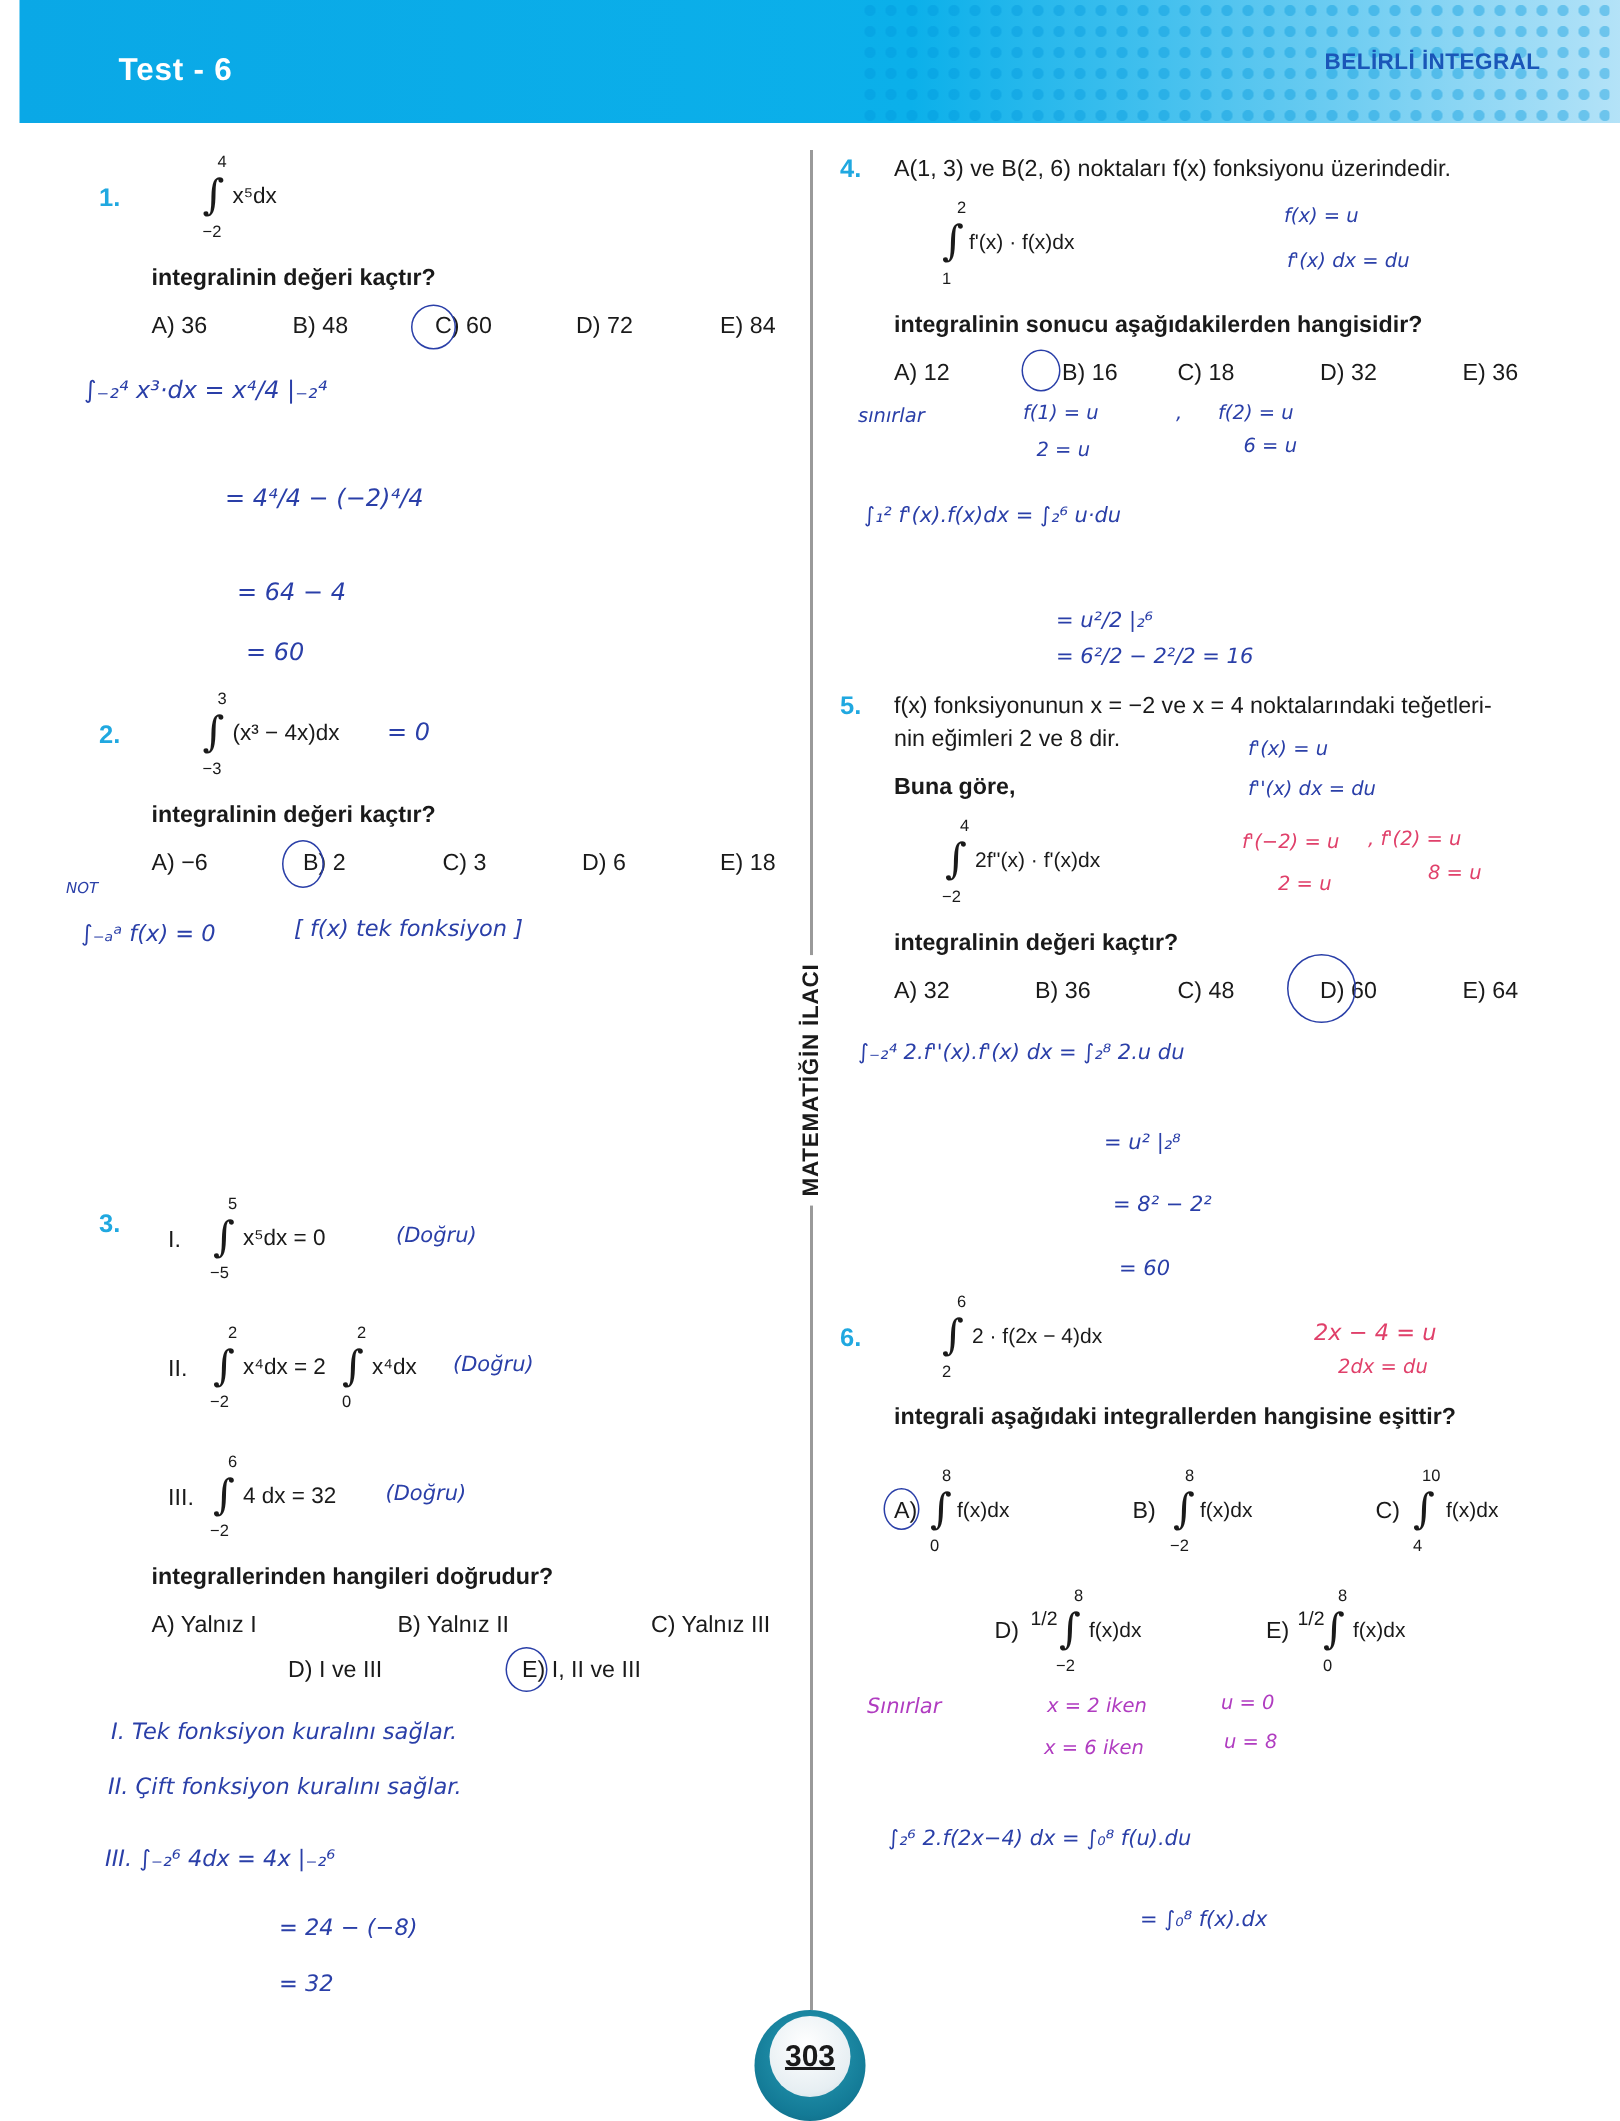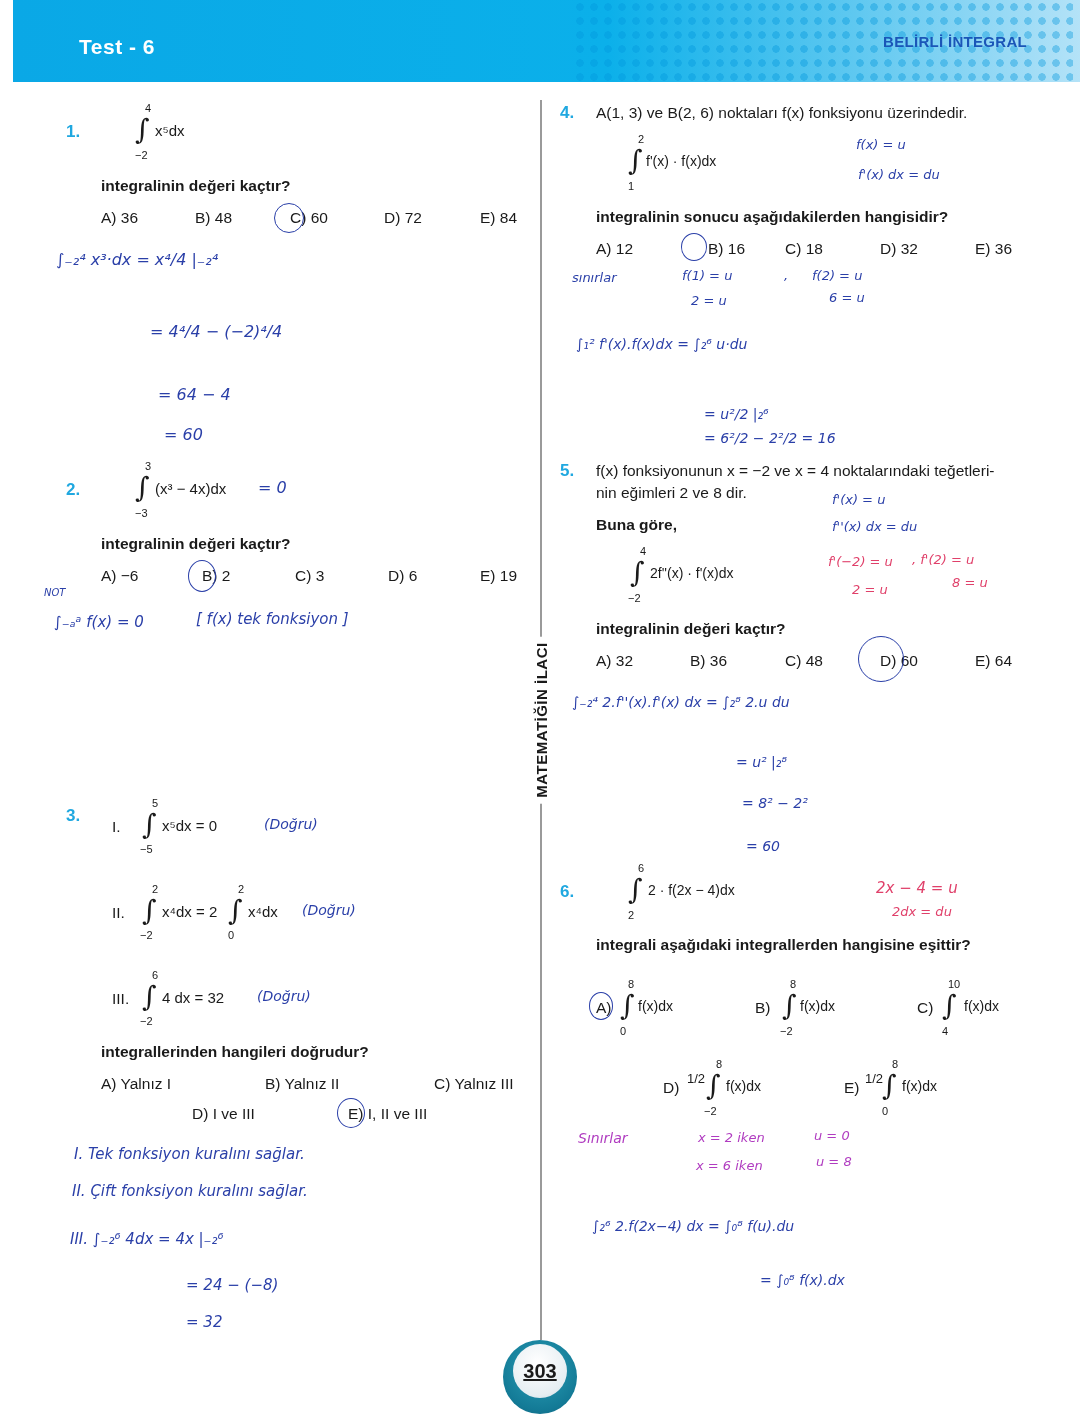--- a/index.html
+++ b/index.html
@@ -79,21 +79,21 @@
   <span class="sym" style="left:2px;top:14px">∫</span>
   <span class="lo" style="left:2px;top:47px">−3</span>
   <span class="body" style="left:22px;top:20px">(x³ − 4x)dx</span>
 </div>
 <div class="hw" style="left:258px;top:478px;font-size:16px">= 0</div>
 <div class="txt bold" style="left:101px;top:535px">integralinin değeri kaçtır?</div>
 <div class="opt" style="left:101px;top:567px">A) −6</div>
 <div class="opt" style="left:202px;top:567px">B) 2</div>
 <div class="opt" style="left:295px;top:567px">C) 3</div>
 <div class="opt" style="left:388px;top:567px">D) 6</div>
-<div class="opt" style="left:480px;top:567px">E) 19</div>
+<div class="opt" style="left:480px;top:567px">E) 18</div>
 <div class="circle" style="left:188px;top:560px;width:28px;height:32px"></div>
 <div class="hw" style="left:44px;top:587px;font-size:10px">NOT</div>
 <div class="hw" style="left:54px;top:613px;font-size:15px">∫₋ₐᵃ f(x) = 0</div>
 <div class="hw" style="left:196px;top:610px;font-size:15px">[ f(x) tek fonksiyon ]</div>
 
 <div class="qnum" style="left:66px;top:806px">3.</div>
 
 <div class="txt" style="left:112px;top:818px">I.</div>
 <div class="int" style="left:140px;top:797px">
   <span class="up" style="left:12px;top:0">5</span>

